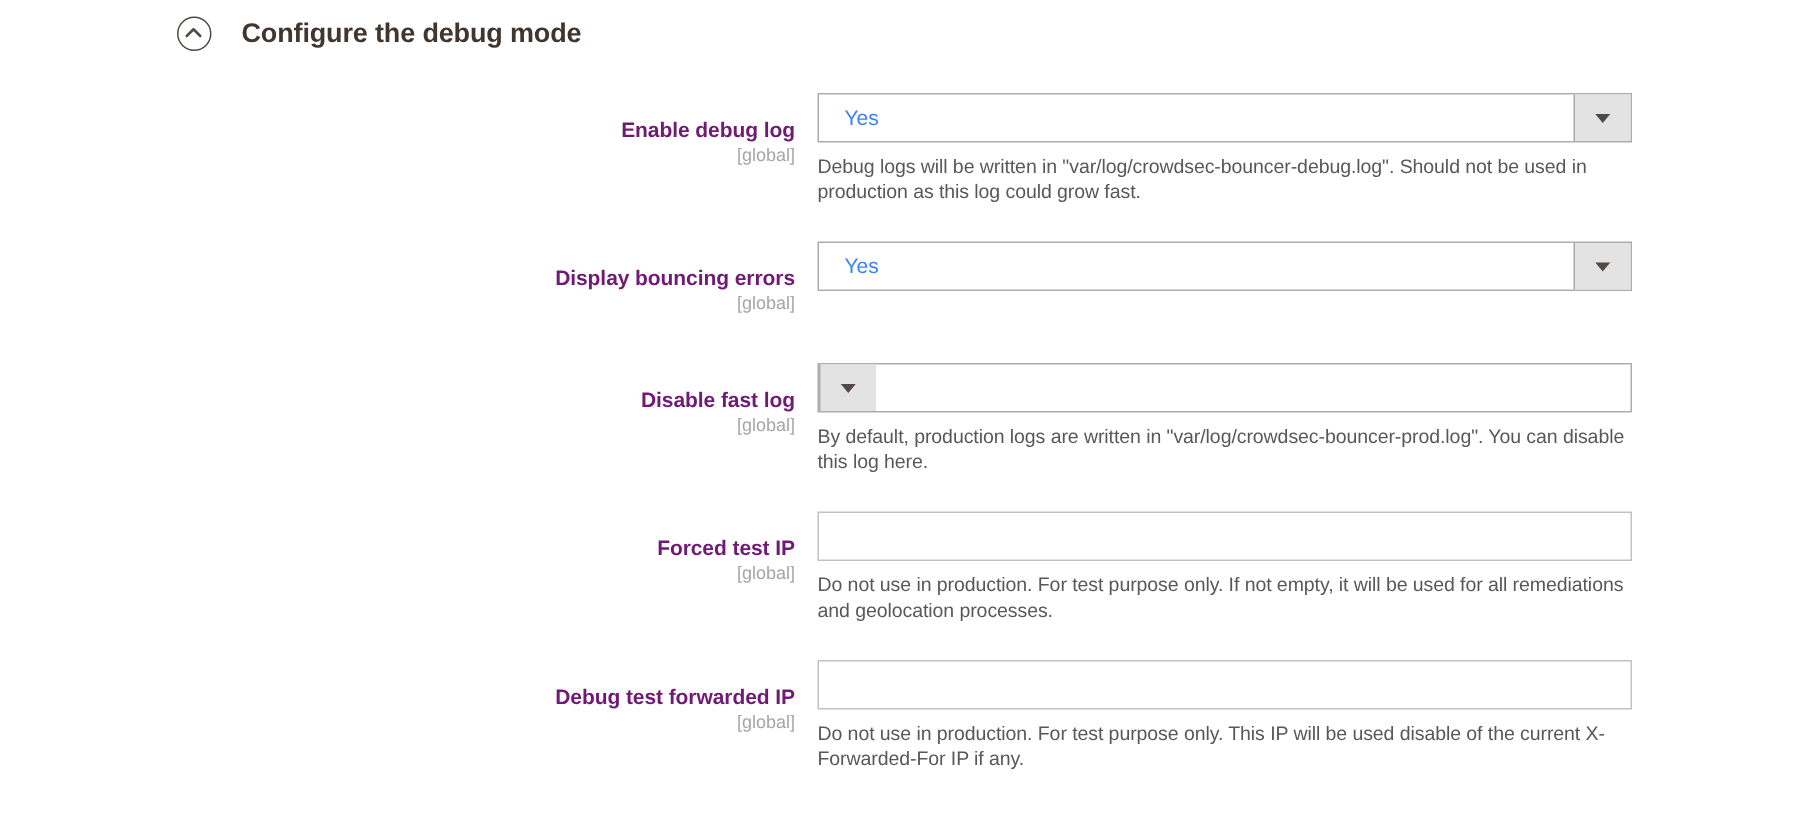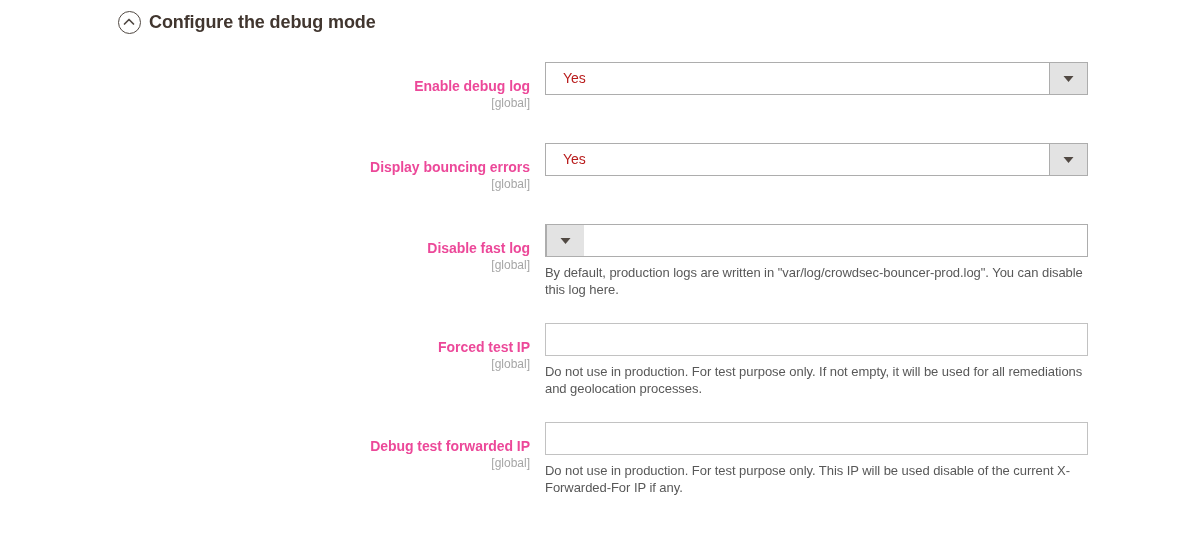--- a/index.html
+++ b/index.html
@@ -16,21 +16,21 @@
     background: #ffffff;
     overflow: hidden;
   }
 
   
   .section-header {
     position: absolute;
     left: 118px; top: 11px;
     display: flex;
     align-items: center;
-    gap: 8px;
+    gap: 20px;
   }
   .collapse-icon {
     width: 23px; height: 23px;
     border: 1.6px solid #514943;
     border-radius: 50%;
     display: block;
     position: relative;
     flex: 0 0 auto;
   }
   .collapse-icon svg { position: absolute; left: 0; top: 0; }
@@ -62,21 +62,21 @@
   .field-label-box {
     position: absolute;
     left: 0; top: 0;
     width: 530px;
     text-align: right;
   }
   .field-label {
     display: block;
     font-size: 14px;
     font-weight: bold;
-    color: #ec4899;
+    color: #701a75;
     line-height: 18px;
     padding-top: 15px;
     letter-spacing: -0.05px;
   }
   .field-scope {
     display: block;
     font-size: 12px;
     color: #a6a6a6;
     line-height: 15px;
     padding-top: 1px;
@@ -94,21 +94,21 @@
     background: #ffffff;
     display: flex;
     align-items: stretch;
   }
   .select-value {
     flex: 1 1 auto;
     display: flex;
     align-items: center;
     padding-left: 17px;
     font-size: 14px;
-    color: #b91c1c;
+    color: #3b82f6;
     line-height: 31px;
     overflow: hidden;
     white-space: nowrap;
   }
   .select-arrow {
     flex: 0 0 auto;
     width: 38px;
     background: #e3e3e3;
     border-left: 1px solid #adadad;
     display: flex;
@@ -166,20 +166,21 @@
         <div class="control">
           <div class="select-wrap">
             <span class="select-value">Yes</span>
             <span class="select-arrow">
               <svg width="11" height="8" viewBox="0 0 11 8" aria-hidden="true">
                 <polygon points="0.5,1 10.5,1 5.5,7" fill="#514943"></polygon>
               </svg>
             </span>
           </div>
         </div>
+        <div class="field-note note-wide">Debug logs will be written in "var/log/crowdsec-bouncer-debug.log". Should not be used in production as this log could grow fast.</div>
       </div>
     </div>
 
     <div class="spacer-row"></div>
 
     <div class="field-row">
       <div class="field-inner">
         <div class="field-label-box">
           <span class="field-label">Display bouncing errors</span>
           <span class="field-scope">[global]</span>

